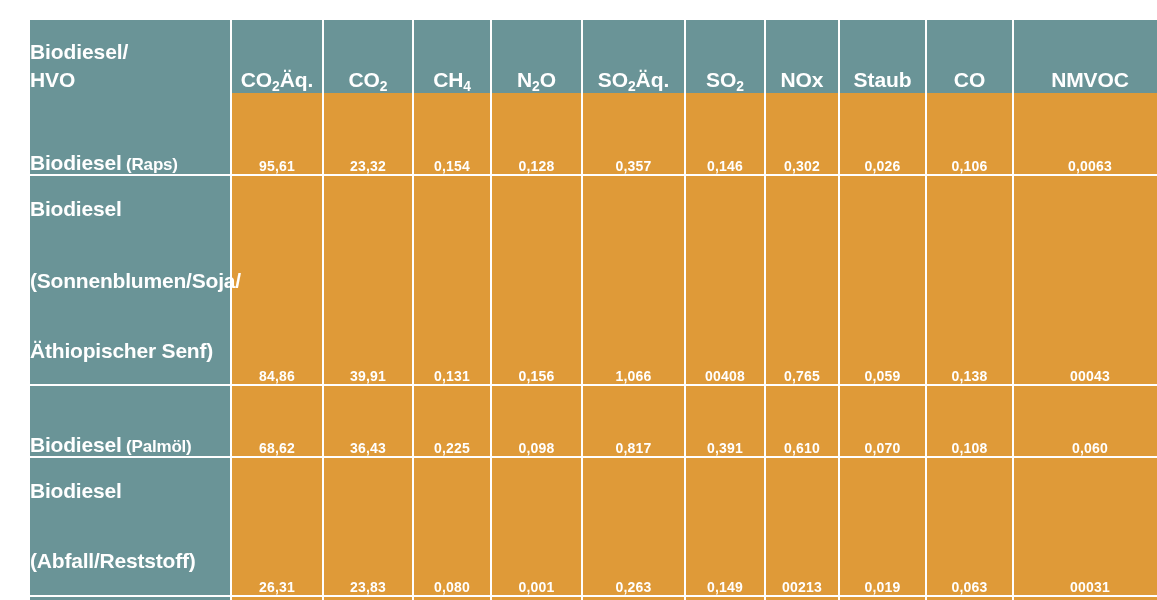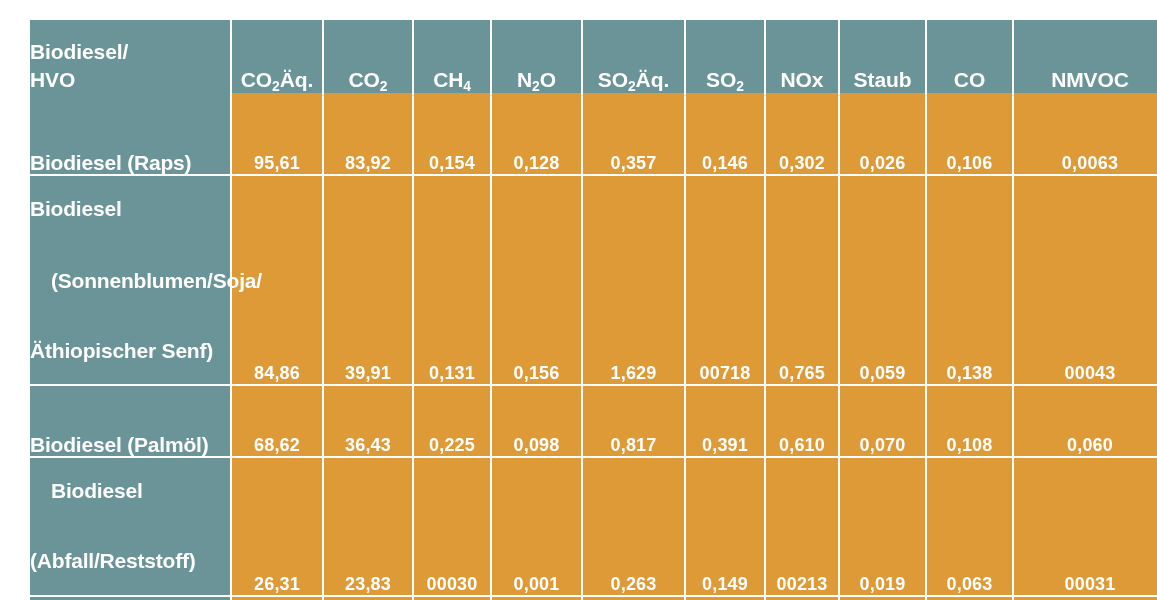--- a/index.html
+++ b/index.html
@@ -68,33 +68,33 @@
     background: #6a9497;
     text-align: left;
     padding-left: 8px;
     padding-bottom: 7px;
     font-size: 21px;
     letter-spacing: -0.2px;
     line-height: 1.05;
     white-space: pre-line;
   }
   td.label .sub-note {
-    font-size: 21px;
+    font-size: 17px;
   }
   td.label .multi-line {
     display: block;
   }
   td.label .ml-a { margin-bottom: 28px; }
-  td.label .ml-b { margin-bottom: 26px; margin-left: 21px; }
+  td.label .ml-b { margin-bottom: 26px; }
 
   
   td.val {
     background: #df9a38;
     text-align: center;
-    font-size: 18px;
+    font-size: 14px;
     font-weight: normal;
     padding-bottom: 7px;
     letter-spacing: 0.2px;
   }
 
   
   tr.r1 td { height: 81px; }
   tr.r2 td { height: 160px; }
   tr.r3 td { height: 70px; }
   tr.r4 td { height: 99px; }
@@ -134,43 +134,43 @@
         <th><span>Staub</span><sub></sub><span></span></th>
         <th><span>CO</span><sub></sub><span></span></th>
         <th><span>NMVOC</span><sub></sub><span></span></th>
       </tr>
     </thead>
     <tbody>
 
       <tr class="r1">
         <td class="label"><span>Biodiesel</span><span class="sub-note"> (Raps)</span></td>
         <td class="val">95,61</td>
-        <td class="val">83,92</td>
+        <td class="val">23,32</td>
         <td class="val">0,154</td>
         <td class="val">0,128</td>
         <td class="val">0,357</td>
         <td class="val">0,146</td>
         <td class="val">0,302</td>
         <td class="val">0,026</td>
         <td class="val">0,106</td>
         <td class="val">0,0063</td>
       </tr>
 
       <tr class="r2">
         <td class="label">
           <span class="multi-line ml-a">Biodiesel</span>
           <span class="multi-line ml-b">(Sonnenblumen/Soja/</span>
           <span class="multi-line">Äthiopischer  Senf)</span>
         </td>
         <td class="val">84,86</td>
         <td class="val">39,91</td>
         <td class="val">0,131</td>
         <td class="val">0,156</td>
-        <td class="val">1,629</td>
-        <td class="val">00718</td>
+        <td class="val">1,066</td>
+        <td class="val">00408</td>
         <td class="val">0,765</td>
         <td class="val">0,059</td>
         <td class="val">0,138</td>
         <td class="val">00043</td>
       </tr>
 
       <tr class="r3">
         <td class="label"><span>Biodiesel</span><span class="sub-note"> (Palmöl)</span></td>
         <td class="val">68,62</td>
         <td class="val">36,43</td>
@@ -184,21 +184,21 @@
         <td class="val">0,060</td>
       </tr>
 
       <tr class="r4">
         <td class="label">
           <span class="multi-line ml-b">Biodiesel</span>
           <span class="multi-line">(Abfall/Reststoff)</span>
         </td>
         <td class="val">26,31</td>
         <td class="val">23,83</td>
-        <td class="val">00030</td>
+        <td class="val">0,080</td>
         <td class="val">0,001</td>
         <td class="val">0,263</td>
         <td class="val">0,149</td>
         <td class="val">00213</td>
         <td class="val">0,019</td>
         <td class="val">0,063</td>
         <td class="val">00031</td>
       </tr>
 
       <tr class="r5">

